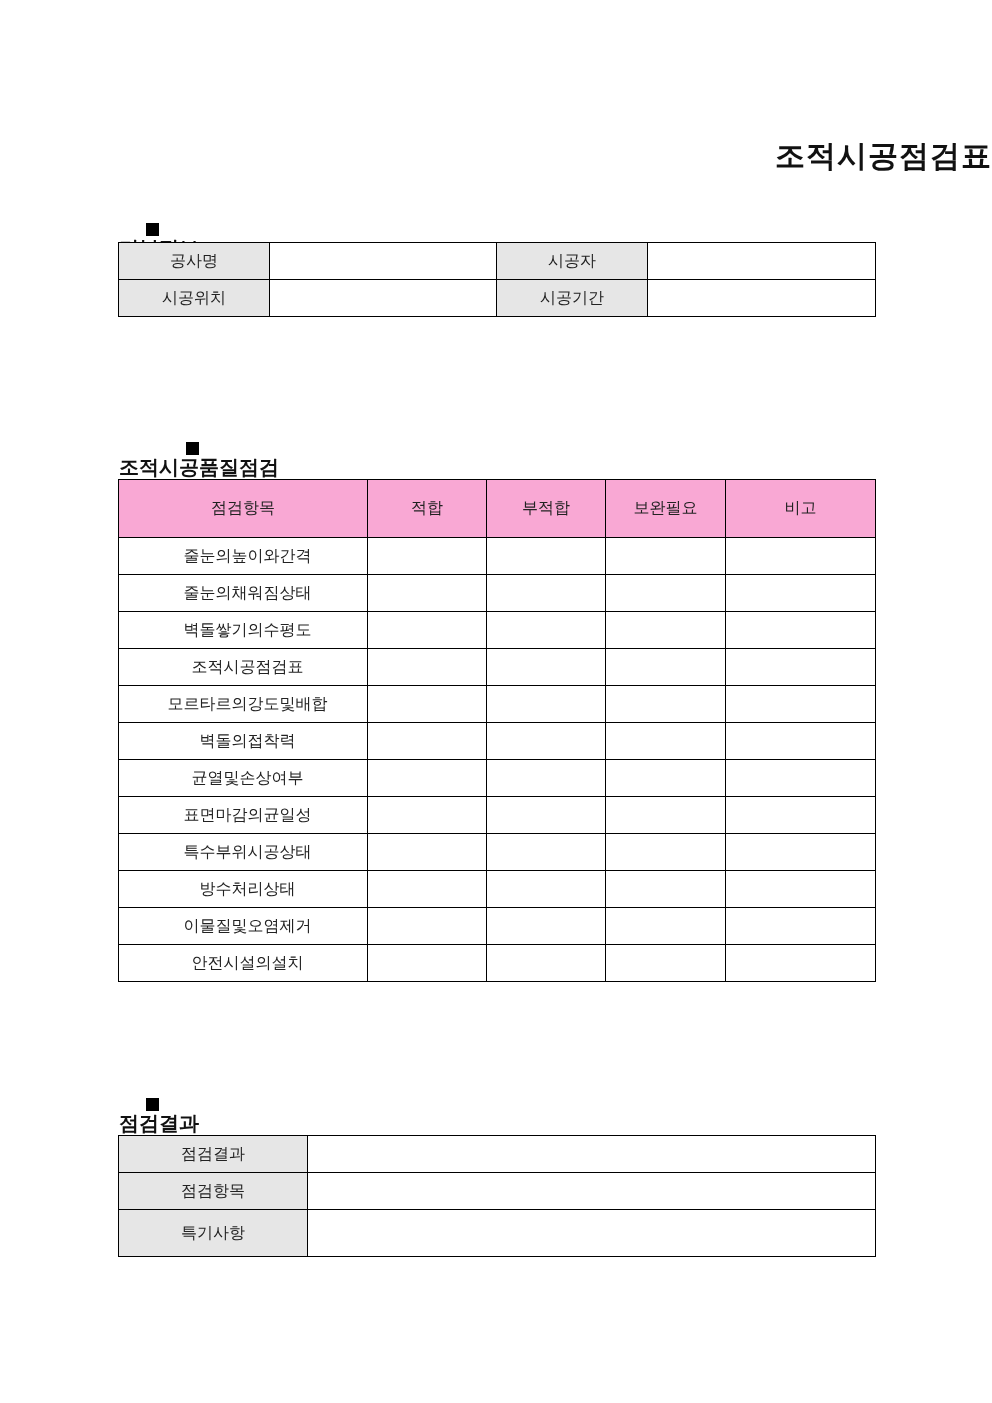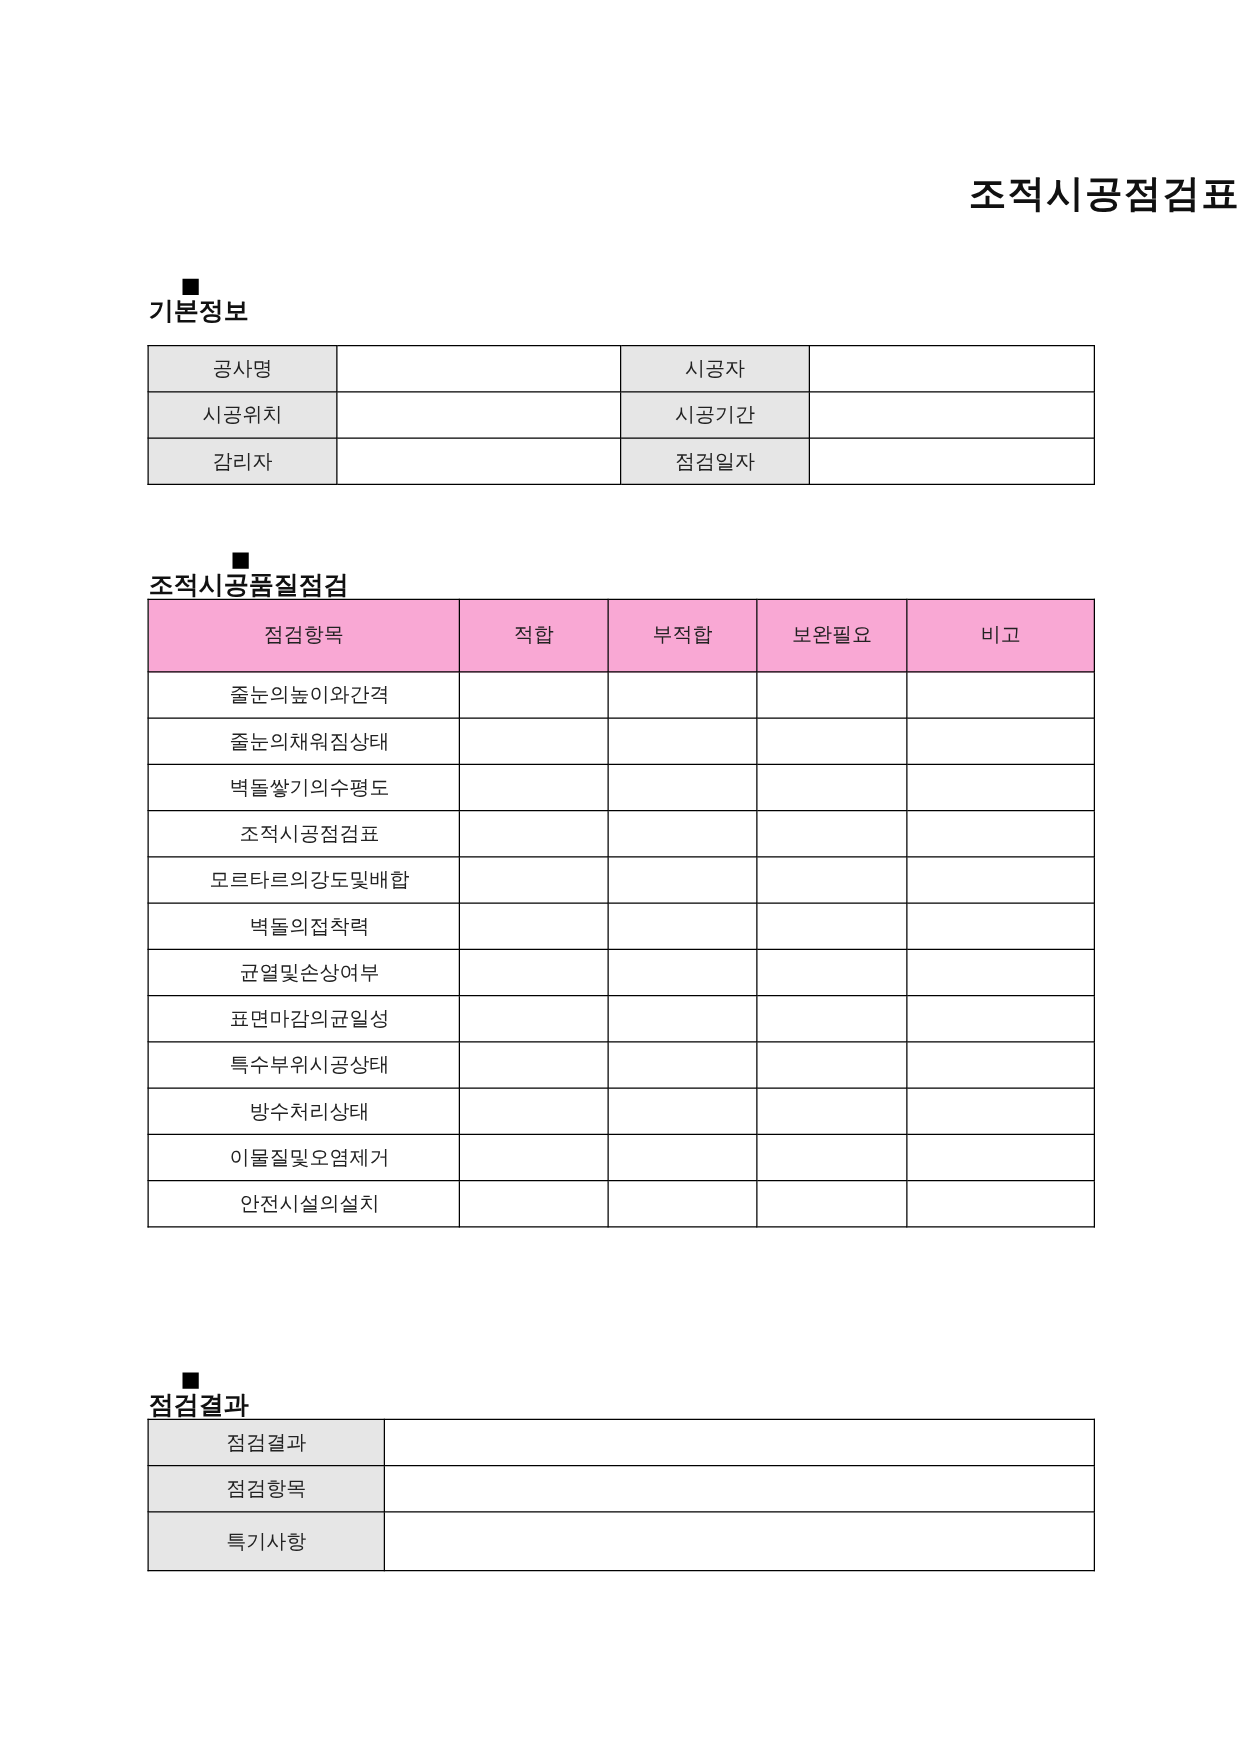--- a/index.html
+++ b/index.html
@@ -57,21 +57,21 @@
       color: #222222;
     }
     .label-cell {
       background: #e6e6e6;
       text-align: center;
     }
     .value-cell {
       background: #ffffff;
     }
     
-    #basic-table { top: 276px; }
+    #basic-table { top: 242px; }
     #basic-table td { height: 36px; }
     
     #quality-table { top: 479px; }
     #quality-table th {
       background: #f9a8d4;
       height: 57px;
       text-align: center;
     }
     #quality-table td { height: 36px; }
     #quality-table td.item-cell {
@@ -104,26 +104,20 @@
       <tr>
     <td class="label-cell">공사명</td>
     <td class="value-cell"></td>
     <td class="label-cell">시공자</td>
     <td class="value-cell"></td>
   </tr>
   <tr>
     <td class="label-cell">시공위치</td>
     <td class="value-cell"></td>
     <td class="label-cell">시공기간</td>
-    <td class="value-cell"></td>
-  </tr>
-  <tr>
-    <td class="label-cell">감리자</td>
-    <td class="value-cell"></td>
-    <td class="label-cell">점검일자</td>
     <td class="value-cell"></td>
   </tr>
 </tbody>
   </table>
 
 <div class="section-heading" style="top:442px;">
   <span class="square"></span>
   <span>조적시공품질점검</span>
 </div>
 

